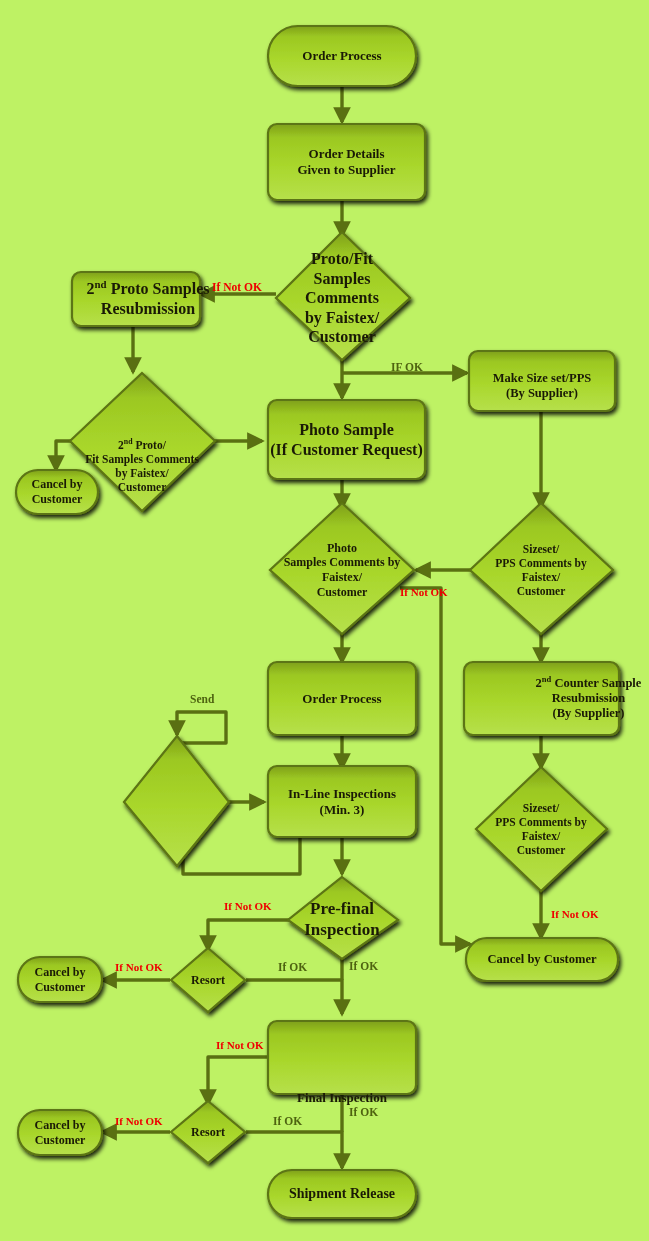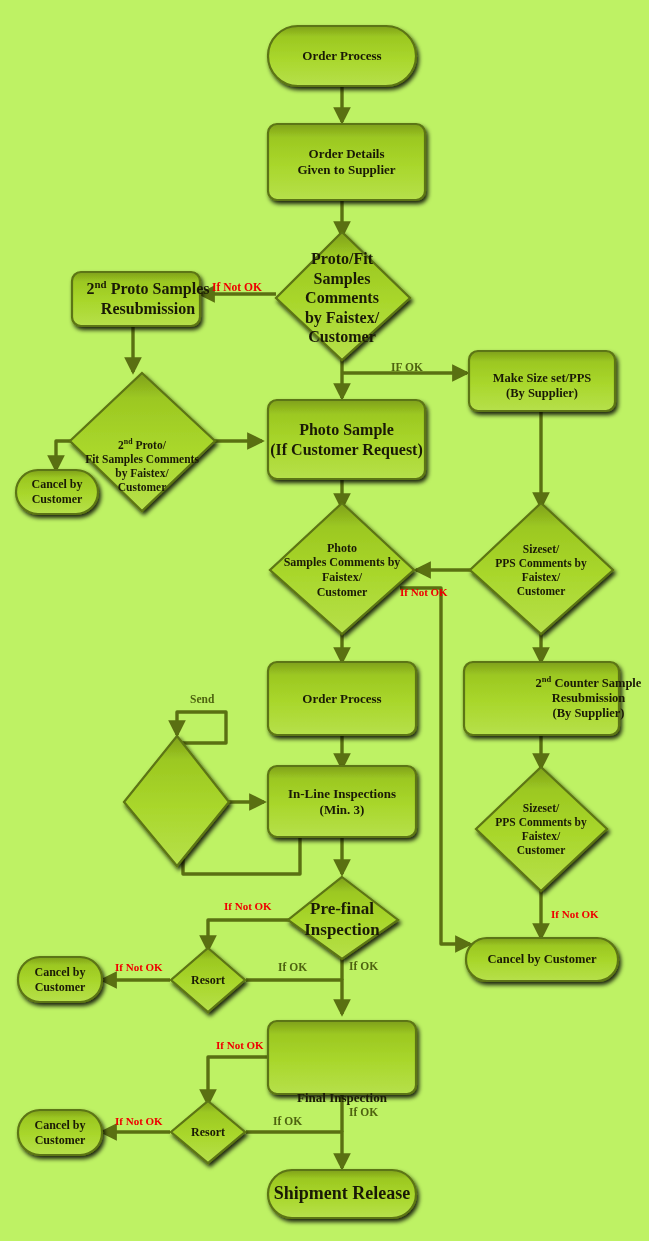--- a/index.html
+++ b/index.html
@@ -154,21 +154,21 @@
   <div class="nodelabel" style="left:466px;top:938px;width:152px;height:43px;font-size:12.5px;">Cancel by Customer</div>
   <div class="nodelabel" style="left:292px;top:892px;width:100px;height:56px;font-size:17px;">Pre-final
 Inspection</div>
   <div class="nodelabel" style="left:178px;top:962px;width:60px;height:36px;font-size:12px;">Resort</div>
   <div class="nodelabel" style="left:18px;top:957px;width:84px;height:45px;font-size:12px;">Cancel by
 Customer</div>
   <div class="nodelabel" style="left:268px;top:1021px;width:148px;height:73px;font-size:13px;margin-top:40px;">Final Inspection</div>
   <div class="nodelabel" style="left:178px;top:1114px;width:60px;height:36px;font-size:12px;">Resort</div>
   <div class="nodelabel" style="left:18px;top:1110px;width:84px;height:45px;font-size:12px;">Cancel by
 Customer</div>
-  <div class="nodelabel" style="left:268px;top:1170px;width:148px;height:48px;font-size:18px;">Shipment Release</div>
+  <div class="nodelabel" style="left:268px;top:1170px;width:148px;height:48px;font-size:14px;">Shipment Release</div>
 
   <div class="edgelabel lbl-red" style="left:212px;top:281px;font-size:11.5px;">If Not OK</div>
   <div class="edgelabel lbl-olive" style="left:391px;top:361px;font-size:11.5px;">IF OK</div>
   <div class="edgelabel lbl-red" style="left:400px;top:586px;font-size:11px;">If Not OK</div>
   <div class="edgelabel lbl-olive" style="left:190px;top:693px;font-size:11.5px;">Send</div>
   <div class="edgelabel lbl-red" style="left:551px;top:908px;font-size:11px;">If Not OK</div>
   <div class="edgelabel lbl-red" style="left:224px;top:900px;font-size:11px;">If Not OK</div>
   <div class="edgelabel lbl-red" style="left:115px;top:961px;font-size:11px;">If Not OK</div>
   <div class="edgelabel lbl-olive" style="left:278px;top:961px;font-size:11.5px;">If OK</div>
   <div class="edgelabel lbl-olive" style="left:349px;top:960px;font-size:11.5px;">If OK</div>

